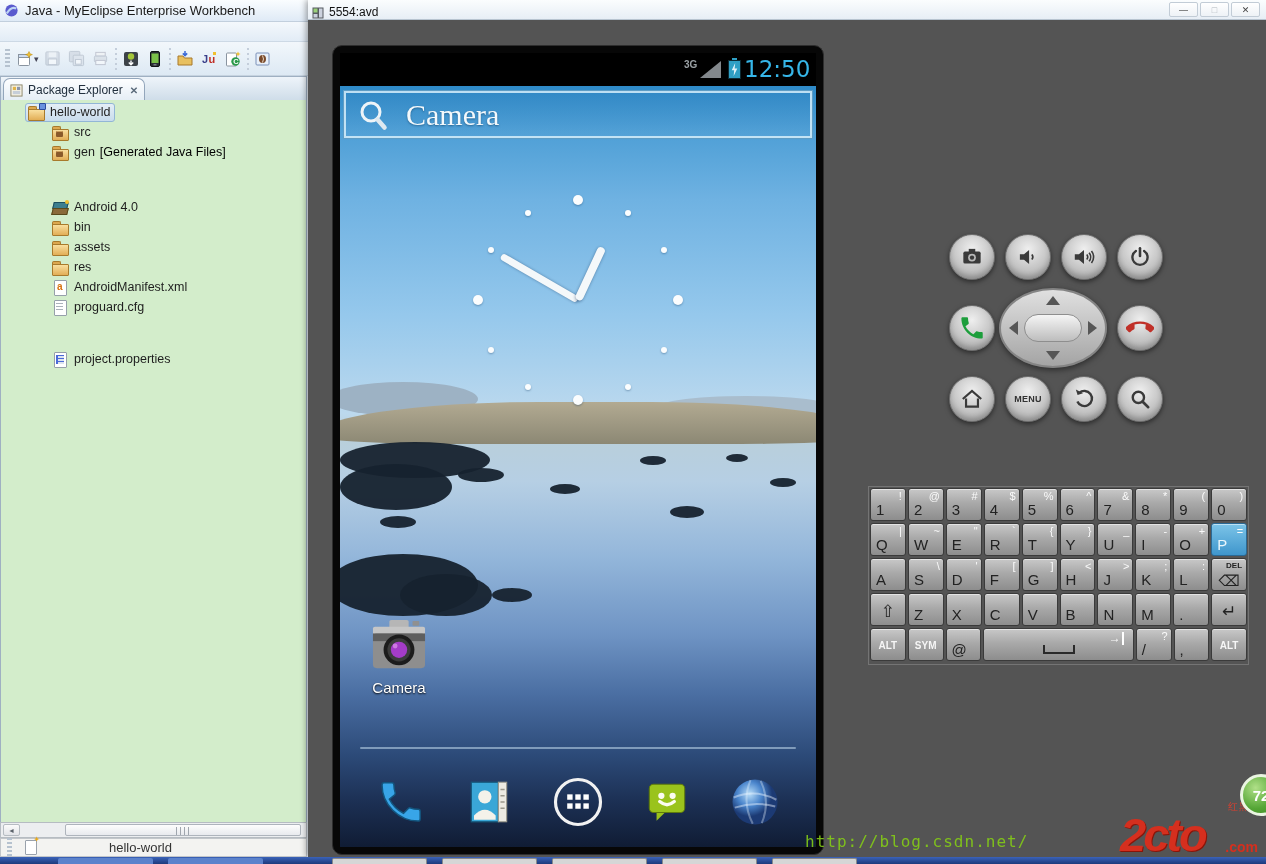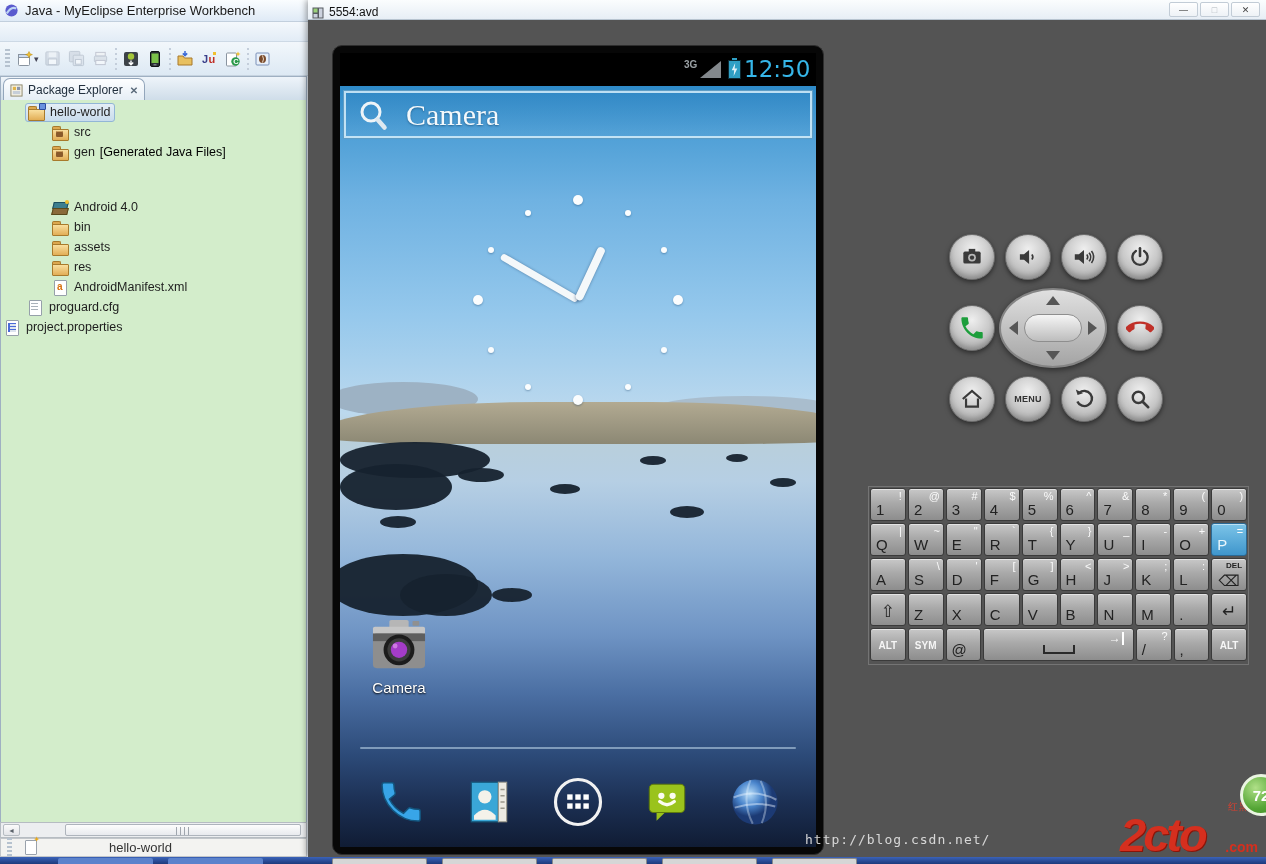--- a/index.html
+++ b/index.html
@@ -106,21 +106,21 @@
   .key-active .kmain{color:#eaf6fc}
   .key-del .kmain{font-size:8px;font-weight:bold;left:auto;right:4px;top:2px;bottom:auto}
   .key-del .ksub{top:auto;bottom:0;right:auto;left:50%;transform:translateX(-50%);font-size:15px;color:#222}
   .key-glyph .kmain{font-size:17px;left:50%;transform:translateX(-50%);bottom:3px}
   .key-mod .kmain{font-size:10px;font-weight:bold;color:#f6f6f6;left:50%;transform:translateX(-50%);bottom:9px}
   .key-space{flex:4.4}
   .key-space::after{content:"";position:absolute;left:50%;transform:translateX(-50%);bottom:6px;width:28px;height:7px;border:2px solid #2a2a2a;border-top:none}
   .key-space .ksub{right:9px;top:3px;border-right:2px solid #fff;padding-right:1px;font-size:12px;line-height:1.1}
 
   
-  .wm-url{position:absolute;left:497px;top:832px;font-family:"DejaVu Sans Mono",monospace;font-size:13px;color:#e5e5e5;letter-spacing:1px;opacity:.9}
+  .wm-url{position:absolute;left:497px;top:832px;font-family:"DejaVu Sans Mono",monospace;font-size:16px;color:#84cc16;letter-spacing:1px;opacity:.9}
   .wm-logo{position:absolute;left:812px;top:798px;width:152px;height:58px}
   .wm-2cto{position:absolute;left:0;bottom:0;font-size:47px;font-weight:bold;font-style:italic;color:#d52f1e;letter-spacing:-3px;line-height:.9;text-shadow:1px 1px 0 #8a1408}
   .wm-tld{position:absolute;right:14px;bottom:1px;font-size:14px;font-weight:bold;color:#d52f1e}
   .wm-brand{position:absolute;right:0;top:2px;font-size:10px;color:#d84030;letter-spacing:1px}
   .badge{position:absolute;left:932px;top:774px;width:42px;height:42px;border-radius:50%;background:radial-gradient(circle at 35% 30%,#b0e088,#55a636 60%,#3d8424);border:3px solid #eaf5e2;color:#fff;font-weight:bold;font-size:15px;display:flex;align-items:center;justify-content:center}
 
   
   .taskbar{position:absolute;left:0;bottom:0;width:1266px;height:7px;background:linear-gradient(180deg,#3a62b8,#1c3a7c);z-index:50}
   .tseg{position:absolute;top:1px;height:6px;border-radius:2px 2px 0 0}
   .tseg.blue{background:#5b82cc}
@@ -306,30 +306,30 @@
         </div>
         <div class="trow" data-icon="xml-file" style="padding-left: 48px;">
           <span class="grp">
             <span class="ti">
               <i class="ovl"></i>
             </span>
             <span class="tlabel">AndroidManifest.xml</span>
           </span>
           <span class="tsuffix"></span>
         </div>
-        <div class="trow" data-icon="text-file" style="padding-left: 23px;">
+        <div class="trow" data-icon="text-file" style="padding-left: 48px;">
           <span class="grp">
             <span class="ti">
               <i class="ovl"></i>
             </span>
             <span class="tlabel">proguard.cfg</span>
           </span>
           <span class="tsuffix"></span>
         </div>
-        <div class="trow" data-icon="properties-file" style="">
+        <div class="trow" data-icon="properties-file" style="padding-left: 48px; margin-top: 32px;">
           <span class="grp">
             <span class="ti">
               <i class="ovl"></i>
             </span>
             <span class="tlabel">project.properties</span>
           </span>
           <span class="tsuffix"></span>
         </div>
       </div>
 

